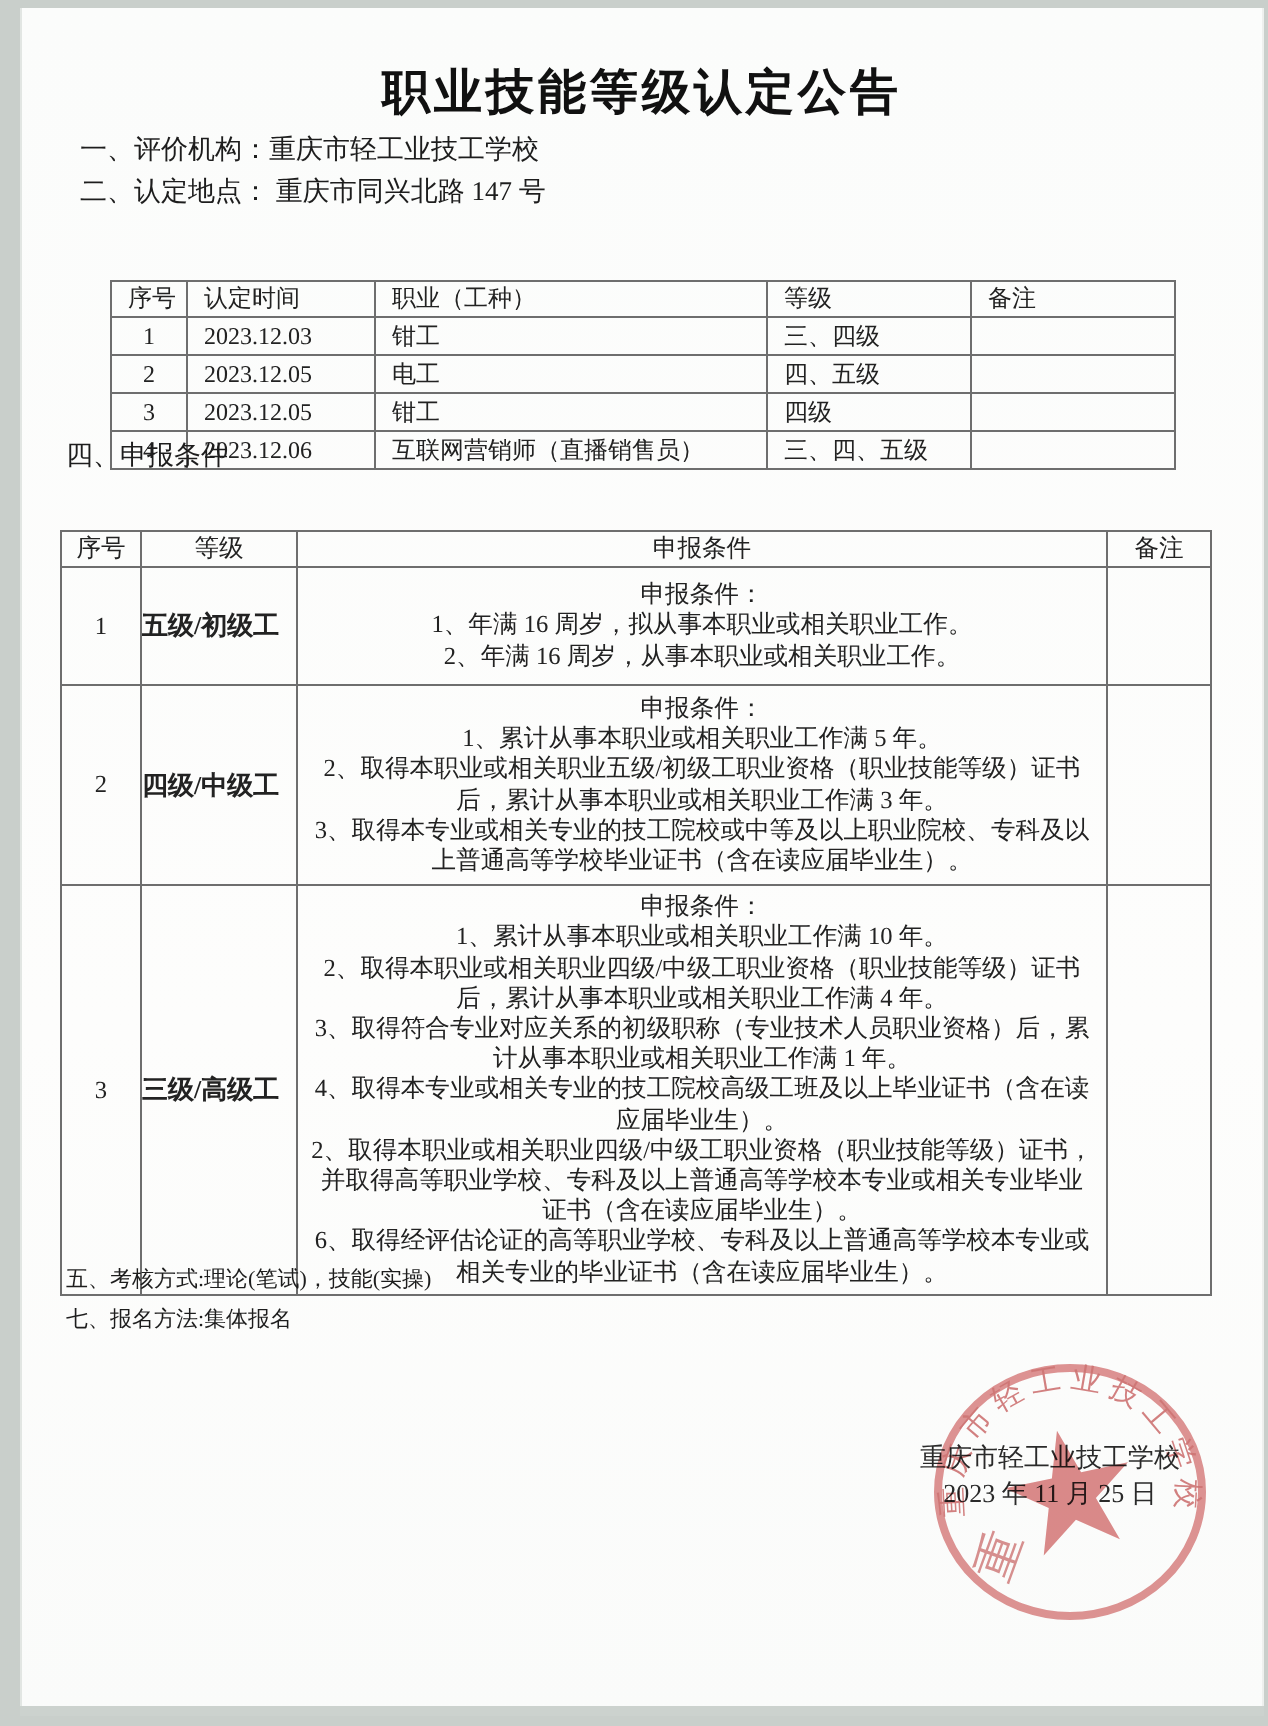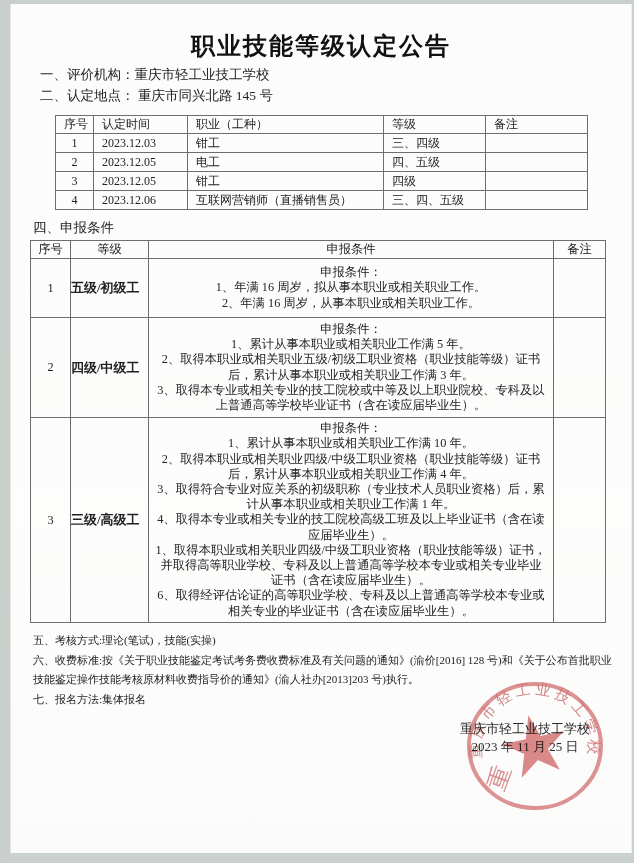--- a/index.html
+++ b/index.html
@@ -21,21 +21,21 @@
   .page-title{
     position:absolute;top:26px;left:0;width:100%;
     text-align:center;
     font-size:24px;font-weight:bold;color:#111;
     letter-spacing:2px;
   }
   .intro{
     position:absolute;left:30px;top:60px;width:560px;
     font-size:13.5px;line-height:21px;color:#1d1d1d;
   }
-  table{border-collapse:collapse;table-layout:fixed;}
+  table{border-collapse:collapse;table-layout:fixed;margin-top:25px;}
   td,th{border:1px solid #6e6e6e;font-weight:normal;overflow:hidden;}
   .schedule-table{
     position:absolute;left:45px;top:111px;width:532px;
     font-size:12px;color:#222;
   }
   .schedule-table th{height:17px;text-align:left;padding:0 0 0 8px;}
   .schedule-table td{height:18px;padding:0 0 0 8px;}
   .schedule-table td.c-seq{text-align:center;padding:0;}
   .cond-heading{
     position:absolute;left:23px;top:215px;
@@ -73,21 +73,21 @@
 </style>
 </head>
 <body>
 
 <div class="page">
 
   <div class="page-title">职业技能等级认定公告</div>
 
   <div class="intro">
     <div>一、评价机构：重庆市轻工业技工学校</div>
-    <div>二、认定地点： 重庆市同兴北路 145 号</div>
+    <div>二、认定地点： 重庆市同兴北路 147 号</div>
   </div>
 
   <table class="schedule-table">
     <colgroup>
       <col style="width:38px">
         <col style="width:94px">
         <col style="width:196px">
         <col style="width:102px">
         <col style="width:102px">
     </colgroup>
@@ -169,31 +169,30 @@
     </tr>
     <tr class="row-3">
       <td class="c-seq">3</td>
       <td class="c-level">三级/高级工</td>
       <td class="c-cond">
         <div class="cond-line">申报条件：</div>
         <div class="cond-line">1、累计从事本职业或相关职业工作满 10 年。</div>
         <div class="cond-line">2、取得本职业或相关职业四级/中级工职业资格（职业技能等级）证书后，累计从事本职业或相关职业工作满 4 年。</div>
         <div class="cond-line">3、取得符合专业对应关系的初级职称（专业技术人员职业资格）后，累计从事本职业或相关职业工作满 1 年。</div>
         <div class="cond-line">4、取得本专业或相关专业的技工院校高级工班及以上毕业证书（含在读应届毕业生）。</div>
-        <div class="cond-line">1、取得本职业或相关职业四级/中级工职业资格（职业技能等级）证书，并取得高等职业学校、专科及以上普通高等学校本专业或相关专业毕业证书（含在读应届毕业生）。</div>
+        <div class="cond-line">2、取得本职业或相关职业四级/中级工职业资格（职业技能等级）证书，并取得高等职业学校、专科及以上普通高等学校本专业或相关专业毕业证书（含在读应届毕业生）。</div>
         <div class="cond-line">6、取得经评估论证的高等职业学校、专科及以上普通高等学校本专业或相关专业的毕业证书（含在读应届毕业生）。</div>
       </td>
       <td class="c-remark"></td>
     </tr>
   </tbody>
     </table>
 
   <div class="notes">
     <div>五、考核方式:理论(笔试)，技能(实操)</div>
-    <div>六、收费标准:按《关于职业技能鉴定考试考务费收费标准及有关问题的通知》(渝价[2016] 128 号)和《关于公布首批职业技能鉴定操作技能考核原材料收费指导价的通知》(渝人社办[2013]203 号)执行。</div>
     <div>七、报名方法:集体报名</div>
   </div>
 
   <div class="signature">
     <div>重庆市轻工业技工学校</div>
     <div>2023 年 11 月 25 日</div>
   </div>
 
   <svg class="seal" viewBox="0 0 168 158" xmlns="http://www.w3.org/2000/svg">
     <ellipse cx="84" cy="78" rx="66" ry="62" fill="none" stroke="#d06060" stroke-width="4" opacity="0.85"></ellipse>

